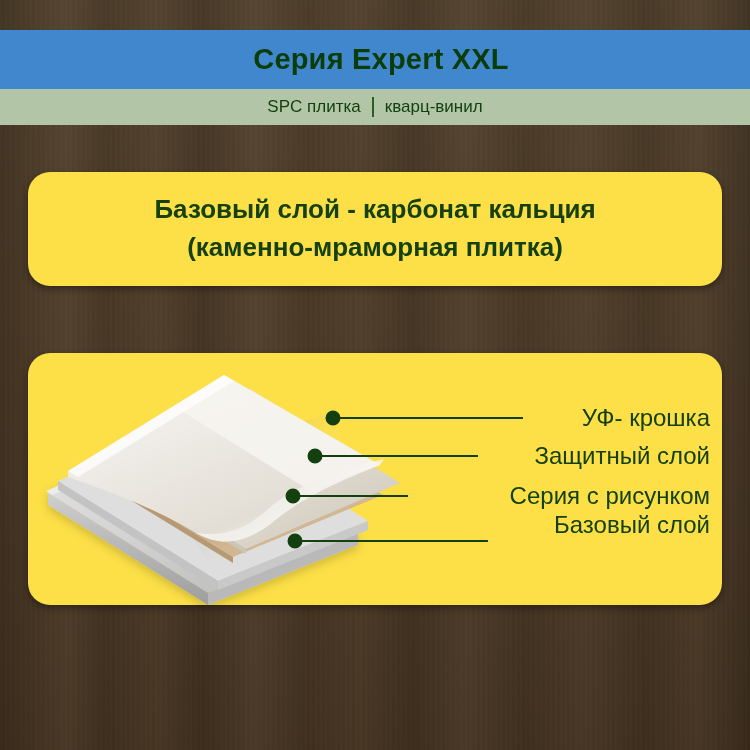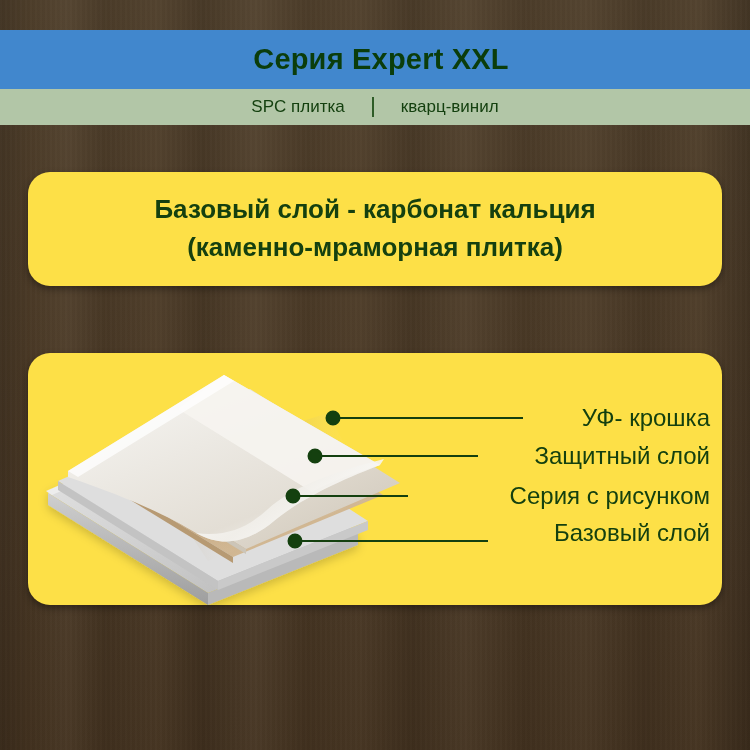--- a/index.html
+++ b/index.html
@@ -53,21 +53,21 @@
   }
   .band-green {
     height:36px; background:#b2c6a7;
     display:flex; align-items:center; justify-content:center;
   }
   #title-text {
     font-size:29px; font-weight:bold; color:#0b3d0b;
     letter-spacing:0.2px; white-space:nowrap;
   }
   .subtitle-row{
-    display:flex; align-items:center; gap:27px;
+    display:flex; align-items:center; gap:11px;
     font-size:17px; color:#14400f; white-space:nowrap;
   }
   .sub-sep{
     display:inline-block; width:2px; height:20px;
     background:#2e5c27;
   }
 
   
   .card{
     position:absolute;
@@ -245,14 +245,14 @@
       <circle cx="265" cy="143" r="6.5"></circle>
 
       <line x1="267" y1="188" x2="460" y2="188"></line>
       <circle cx="267" cy="188" r="6.5"></circle>
     </g>
   </svg>
 
   <div class="callout-label" style="top:65px;">УФ- крошка</div>
   <div class="callout-label" style="top:103px;margin-left:8px;">Защитный слой</div>
   <div class="callout-label" style="top:143px;">Серия с рисунком</div>
-  <div class="callout-label" style="top:180px;">Базовый слой</div>
+  <div class="callout-label" style="top:172px;">Базовый слой</div>
 </div>
 
 </body></html>

